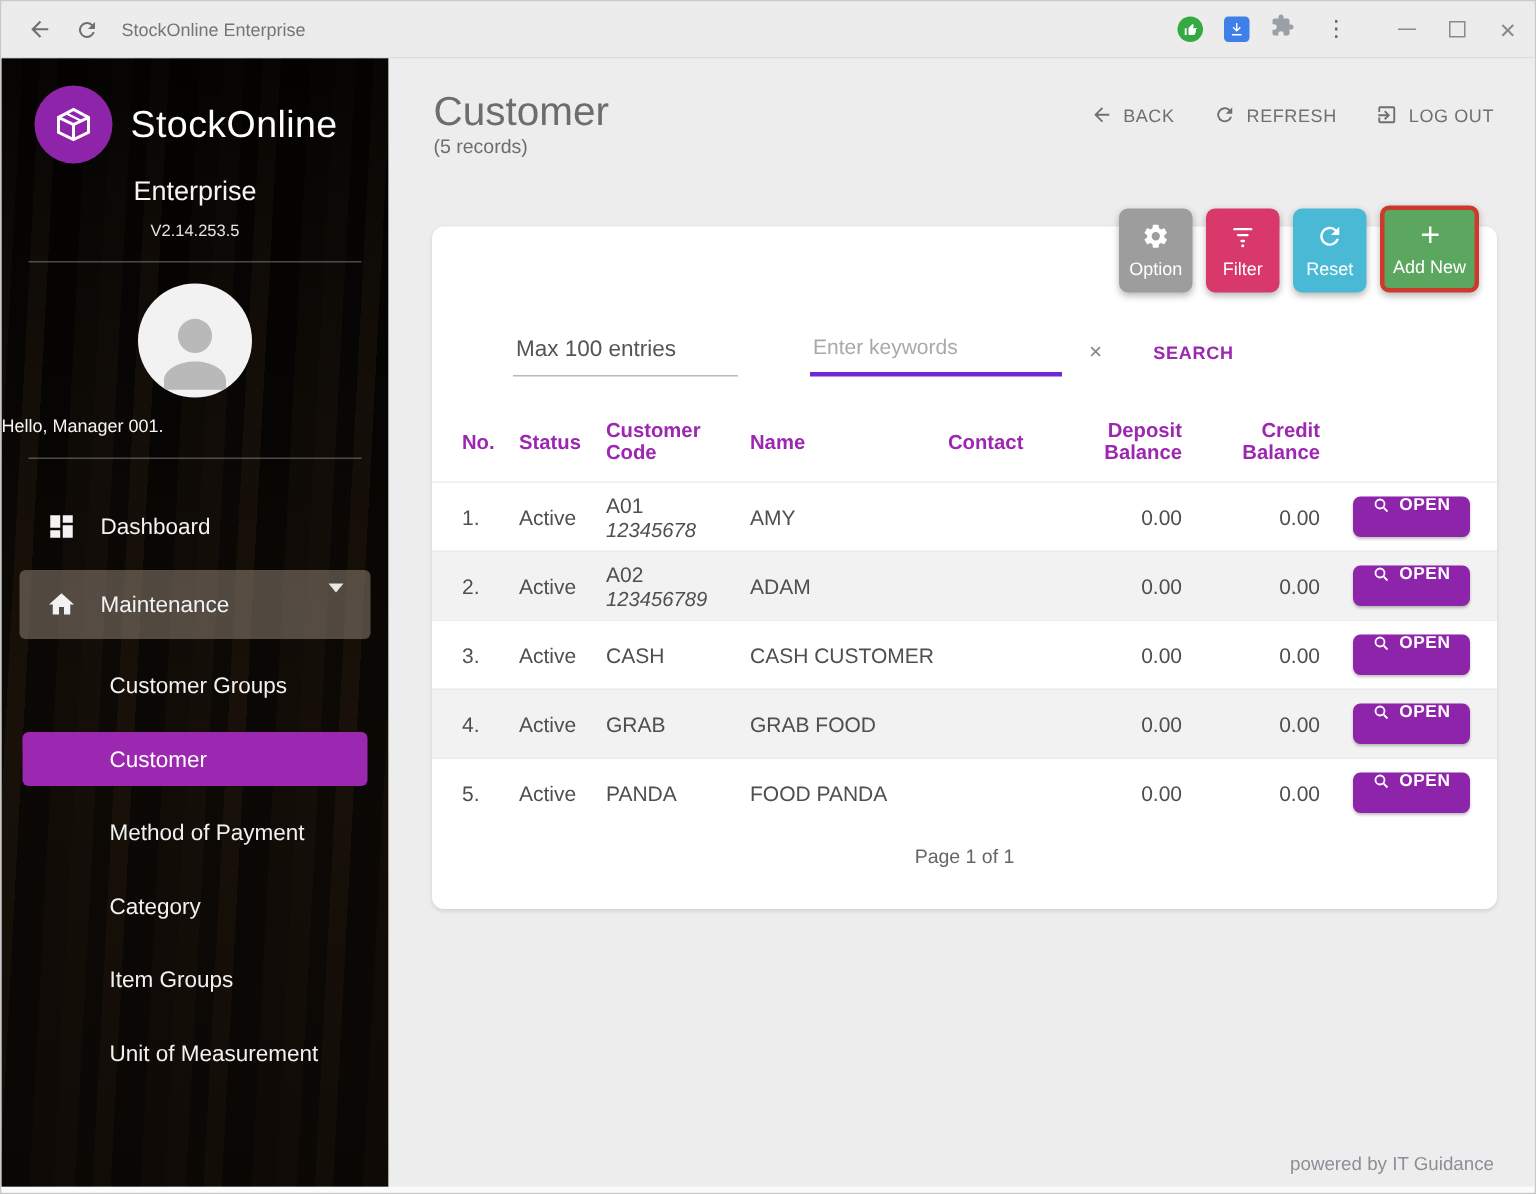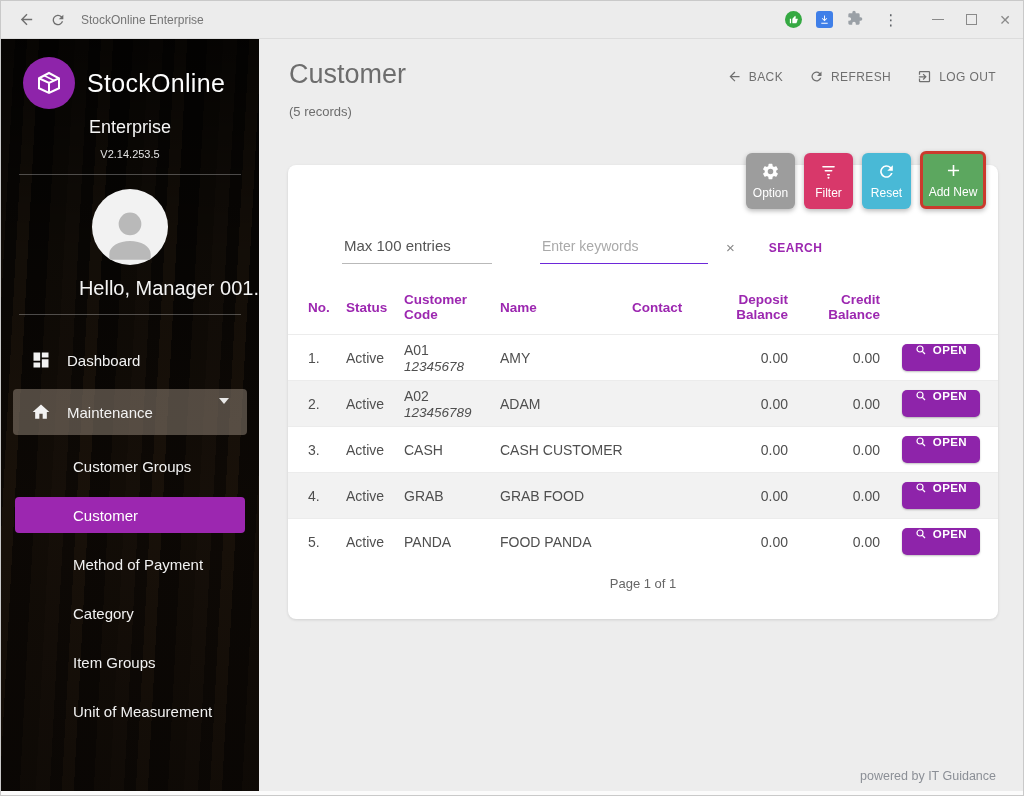--- a/index.html
+++ b/index.html
@@ -38,39 +38,39 @@
   .brand-row { display:flex; align-items:center; gap:12px; padding:18px 0 0 22px; }
   .logo-badge { width:52px; height:52px; border-radius:50%; background:#8e24aa;
                 display:flex; align-items:center; justify-content:center; flex:none; }
   .brand-name { font-size:25px; color:#fdfdfd; letter-spacing:.3px; }
   .edition { text-align:center; font-size:18px; margin-top:8px; color:#f5f5f5; }
   .version { text-align:center; font-size:11px; margin-top:10px; color:#e3e3e3; }
   .side-div { border-top:1px solid rgba(255,255,255,.28); margin:14px 18px 0 18px; }
   .avatar-wrap { display:flex; justify-content:center; margin-top:14px; }
   .avatar { width:76px; height:76px; border-radius:50%; background:#f2f2f2; overflow:hidden;
             display:flex; align-items:flex-end; justify-content:center; }
-  .greeting { text-align:right; font-size:20px; margin-top:12px; color:#f4f4f4; }
+  .greeting { text-align:left; font-size:12px; margin-top:12px; color:#f4f4f4; }
 
   .menu { margin-top:22px; }
   .menu-item { display:flex; align-items:center; gap:16px; height:46px; margin:6px 12px;
                padding:0 18px; border-radius:4px; font-size:15px; cursor:pointer; }
   .menu-item .mi-icon { width:20px; height:20px; flex:none; }
   .menu-item.expanded { background:rgba(140,128,115,.55); }
   .menu-item .caret { margin-left:auto; }
   .caret-down { width:0; height:0; border-left:5px solid transparent; border-right:5px solid transparent;
                 border-top:6px solid #e8e8e8; }
   .submenu-item { height:36px; margin:13px 14px; padding-left:58px; display:flex; align-items:center;
                   font-size:15px; border-radius:4px; cursor:pointer; color:#f1f1f1; }
   .submenu-item.active { background:#9c27b0; color:#fff; }
 
   
   .content { flex:1; background:#ededed; position:relative; height:752px; }
   .content-header { display:flex; align-items:flex-start; padding:20px 30px 0 30px; }
   .page-title { font-size:27px; color:#6d6d6d; font-weight:400; }
-  .records { font-size:13px; color:#6d6d6d; margin-top:14px; }
+  .records { font-size:13px; color:#6d6d6d; margin-top:0; }
   .header-actions { margin-left:auto; display:flex; align-items:center; gap:26px; padding-top:10px; }
   .h-act { display:flex; align-items:center; gap:7px; font-size:12px; color:#6f6f6f;
            letter-spacing:.4px; cursor:pointer; }
   .h-act svg { flex:none; }
 
   
   .card { position:relative; margin:46px 28px 0 29px; width:710px; background:#fff;
           border-radius:8px; box-shadow:0 1px 3px rgba(0,0,0,.12); padding-bottom:18px; }
 
   
@@ -85,21 +85,21 @@
   .tbtn-addnew  { background:var(--add-new-green,#5ca75f); width:66px; height:58px;
                   border:3px solid var(--highlight-red,#cb3a2d); }
 
   
   .controls { display:flex; align-items:flex-end; padding:72px 22px 0 20px; }
   .u-select { font-size:15px; color:#555; border-bottom:1px solid #b9b9b9; padding:0 4px 9px 2px;
               cursor:pointer; }
   .u-select.show { width:128px; }
   .u-select.max  { width:150px; margin-left:34px; }
   .kw-wrap { margin-left:48px; display:flex; align-items:flex-end; }
-  .kw-input { border:none; outline:none; border-bottom:1px solid #6d28d9; font-size:14px;
+  .kw-input { border:none; outline:none; border-bottom:3px solid #6d28d9; font-size:14px;
               width:168px; padding:0 2px 9px 2px; color:#737373; background:transparent;
               font-family:"Liberation Sans", sans-serif; }
   .kw-input::placeholder { color:#a9a9a9; }
   .kw-clear { font-size:15px; color:#888; margin:0 0 8px 18px; cursor:pointer; }
   .search-link { font-size:12px; font-weight:bold; letter-spacing:.5px; color:#9c27b0;
                  margin:0 0 9px 34px; cursor:pointer; }
 
   
   .tbl { margin-top:16px; font-size:14px; color:#4f4f4f; }
   .trow { display:grid; grid-template-columns:38px 58px 96px 132px 78px 88px 92px 1fr;

